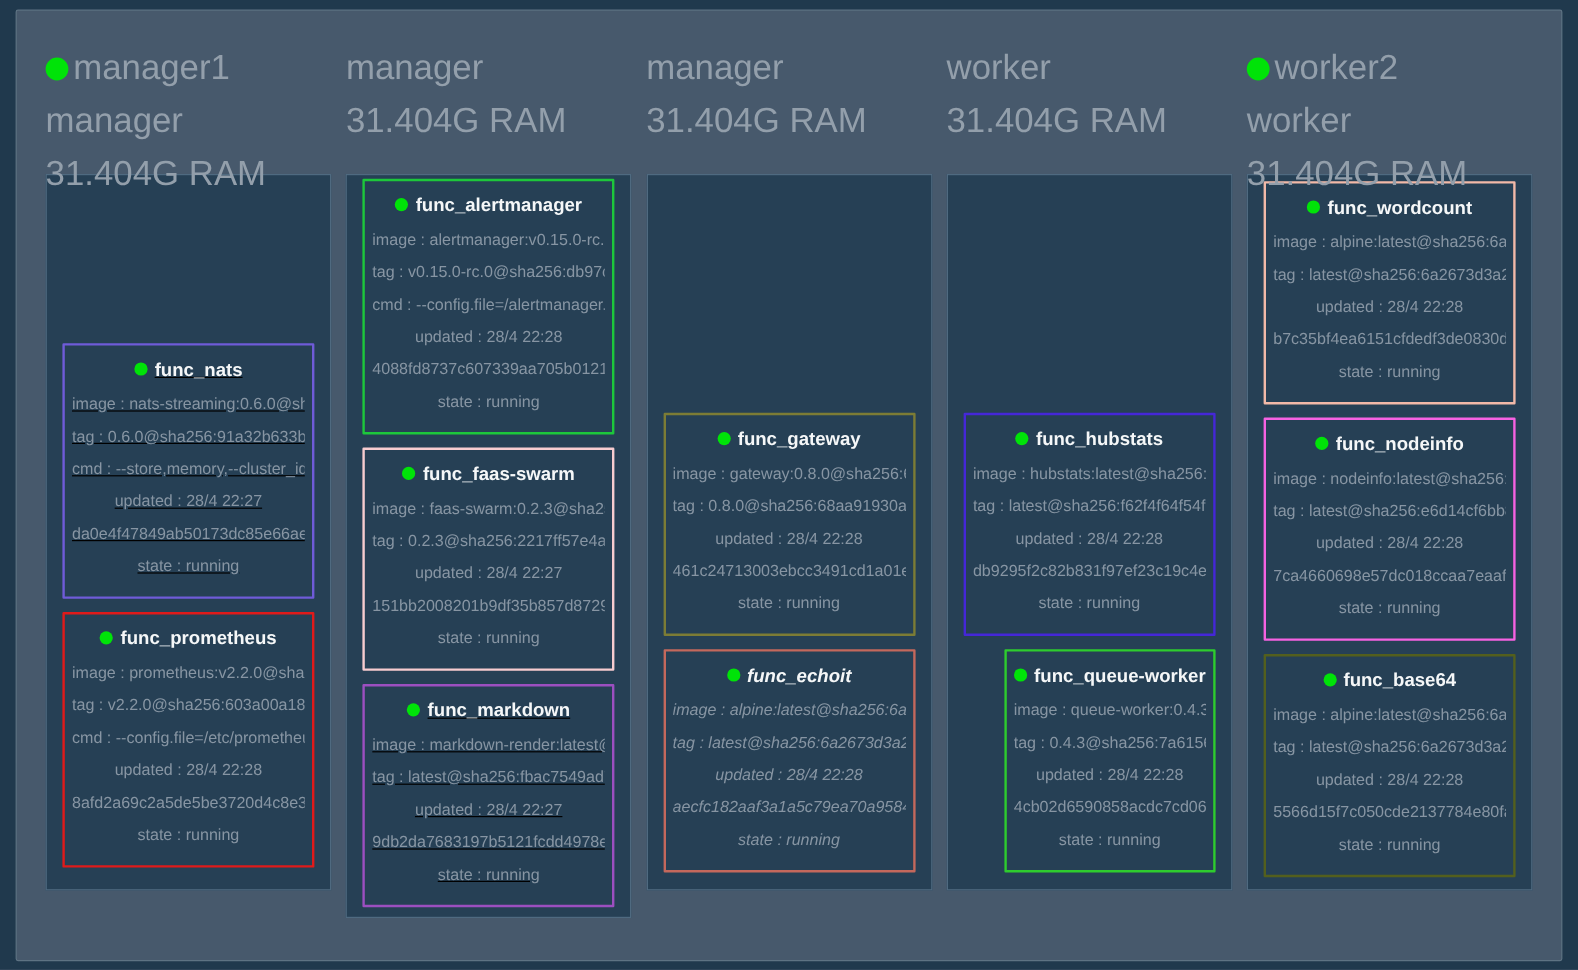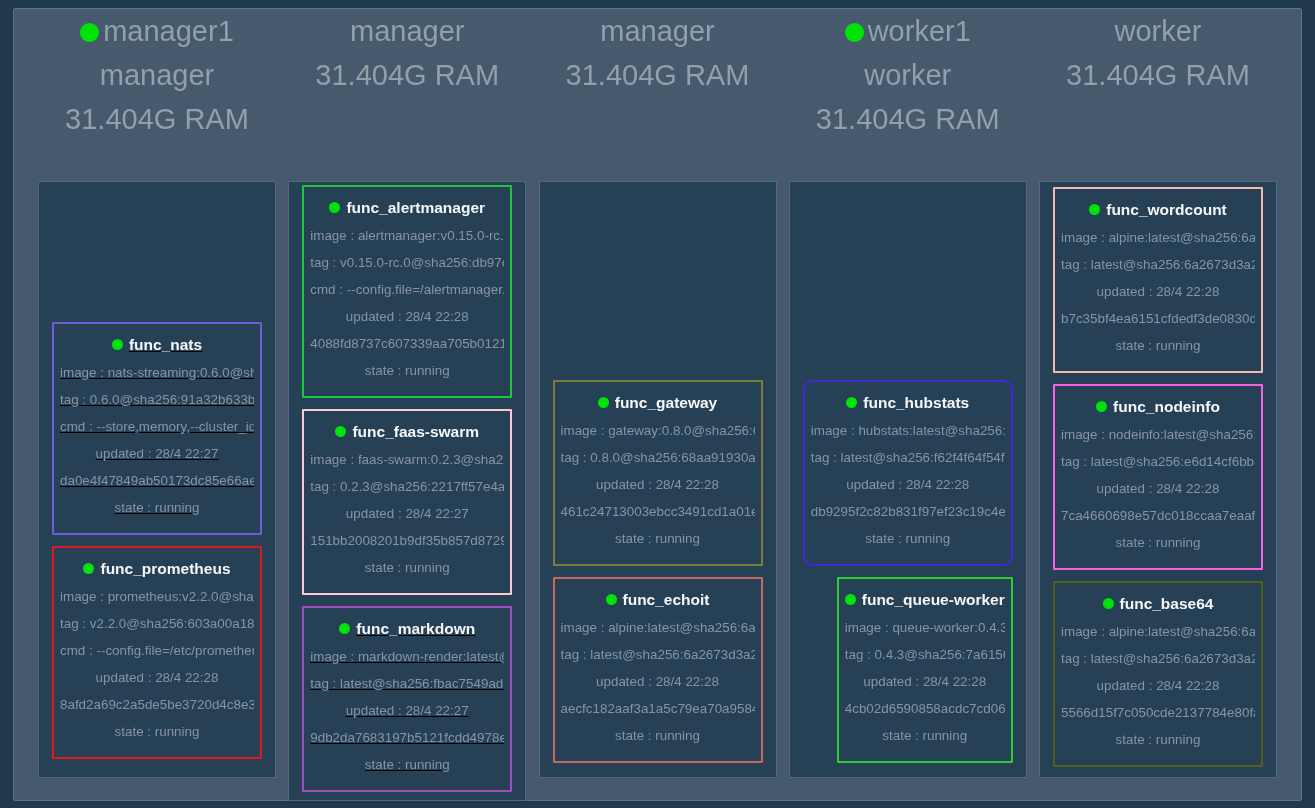--- a/index.html
+++ b/index.html
@@ -16,22 +16,23 @@
     background: #47596c;
     border: 1px solid #5e7383;
     border-radius: 2px;
     padding: 0 24px;
     display: flex;
     justify-content: space-between;
   }
   .node-col { width: 238px; flex: 0 0 238px; }
   .node-header {
     box-sizing: border-box;
-    height: 172px;
-    text-align: center;
+    height: 136px;
+    padding-top: 26px;
+    text-align: left;
     color: #939fab;
     font-size: 29px;
     line-height: 44px;
     font-weight: 400;
   }
   .node-name-row { white-space: nowrap; }
   .node-dot {
     display: inline-block;
     width: 19px; height: 19px;
     border-radius: 50%;
@@ -158,57 +159,57 @@
       </div>
       <div class="node-panel panel-2">
         <div class="task-card" style="border-color: rgb(124, 124, 53);">
           <div class="task-title-row"><span class="task-dot" style="background: rgb(0, 227, 8);"></span><span class="task-title">func_gateway</span></div>
           <div class="task-line">image : gateway:0.8.0@sha256:68aa9</div>
           <div class="task-line">tag : 0.8.0@sha256:68aa91930a78bd</div>
           <div class="task-line">updated : 28/4 22:28</div>
           <div class="task-line">461c24713003ebcc3491cd1a01e792</div>
           <div class="task-line">state : running</div>
         </div>
-        <div class="task-card" style="border-color: rgb(196, 104, 92);">
+        <div class="task-card" style="border-color: rgb(196, 104, 92); font-style: italic;">
           <div class="task-title-row"><span class="task-dot" style="background: rgb(0, 227, 8);"></span><span class="task-title">func_echoit</span></div>
           <div class="task-line">image : alpine:latest@sha256:6a2673</div>
           <div class="task-line">tag : latest@sha256:6a2673d3a2d5e</div>
           <div class="task-line">updated : 28/4 22:28</div>
           <div class="task-line">aecfc182aaf3a1a5c79ea70a9584f35</div>
           <div class="task-line">state : running</div>
         </div>
       </div>
     </div>
     <div class="node-col">
       <div class="node-header">
-        <div class="node-name-row"><span class="node-dot" style="background: rgb(0, 227, 8);"></span><span>worker1</span></div>
         <div class="node-role">worker</div>
         <div class="node-ram">31.404G RAM</div>
       </div>
       <div class="node-panel panel-3">
-        <div class="task-card" style="border-color: rgb(69, 39, 216); border-radius: 10px;">
+        <div class="task-card" style="border-color: rgb(69, 39, 216);">
           <div class="task-title-row"><span class="task-dot" style="background: rgb(0, 227, 8);"></span><span class="task-title">func_hubstats</span></div>
           <div class="task-line">image : hubstats:latest@sha256:f62f</div>
           <div class="task-line">tag : latest@sha256:f62f4f64f54fcc2a</div>
           <div class="task-line">updated : 28/4 22:28</div>
           <div class="task-line">db9295f2c82b831f97ef23c19c4e369</div>
           <div class="task-line">state : running</div>
         </div>
         <div class="task-card" style="border-color: rgb(46, 204, 46); margin-left: 34px;">
           <div class="task-title-row"><span class="task-dot" style="background: rgb(0, 227, 8);"></span><span class="task-title">func_queue-worker</span></div>
           <div class="task-line">image : queue-worker:0.4.3@sha256</div>
           <div class="task-line">tag : 0.4.3@sha256:7a615648597585</div>
           <div class="task-line">updated : 28/4 22:28</div>
           <div class="task-line">4cb02d6590858acdc7cd0619540b83</div>
           <div class="task-line">state : running</div>
         </div>
       </div>
     </div>
     <div class="node-col">
       <div class="node-header">
+        <div class="node-name-row"><span class="node-dot" style="background: rgb(0, 227, 8);"></span><span>worker2</span></div>
         <div class="node-role">worker</div>
         <div class="node-ram">31.404G RAM</div>
       </div>
       <div class="node-panel panel-4">
         <div class="task-card" style="border-color: rgb(242, 185, 168);">
           <div class="task-title-row"><span class="task-dot" style="background: rgb(0, 227, 8);"></span><span class="task-title">func_wordcount</span></div>
           <div class="task-line">image : alpine:latest@sha256:6a267</div>
           <div class="task-line">tag : latest@sha256:6a2673d3a2d5e</div>
           <div class="task-line">updated : 28/4 22:28</div>
           <div class="task-line">b7c35bf4ea6151cfdedf3de0830d12</div>

